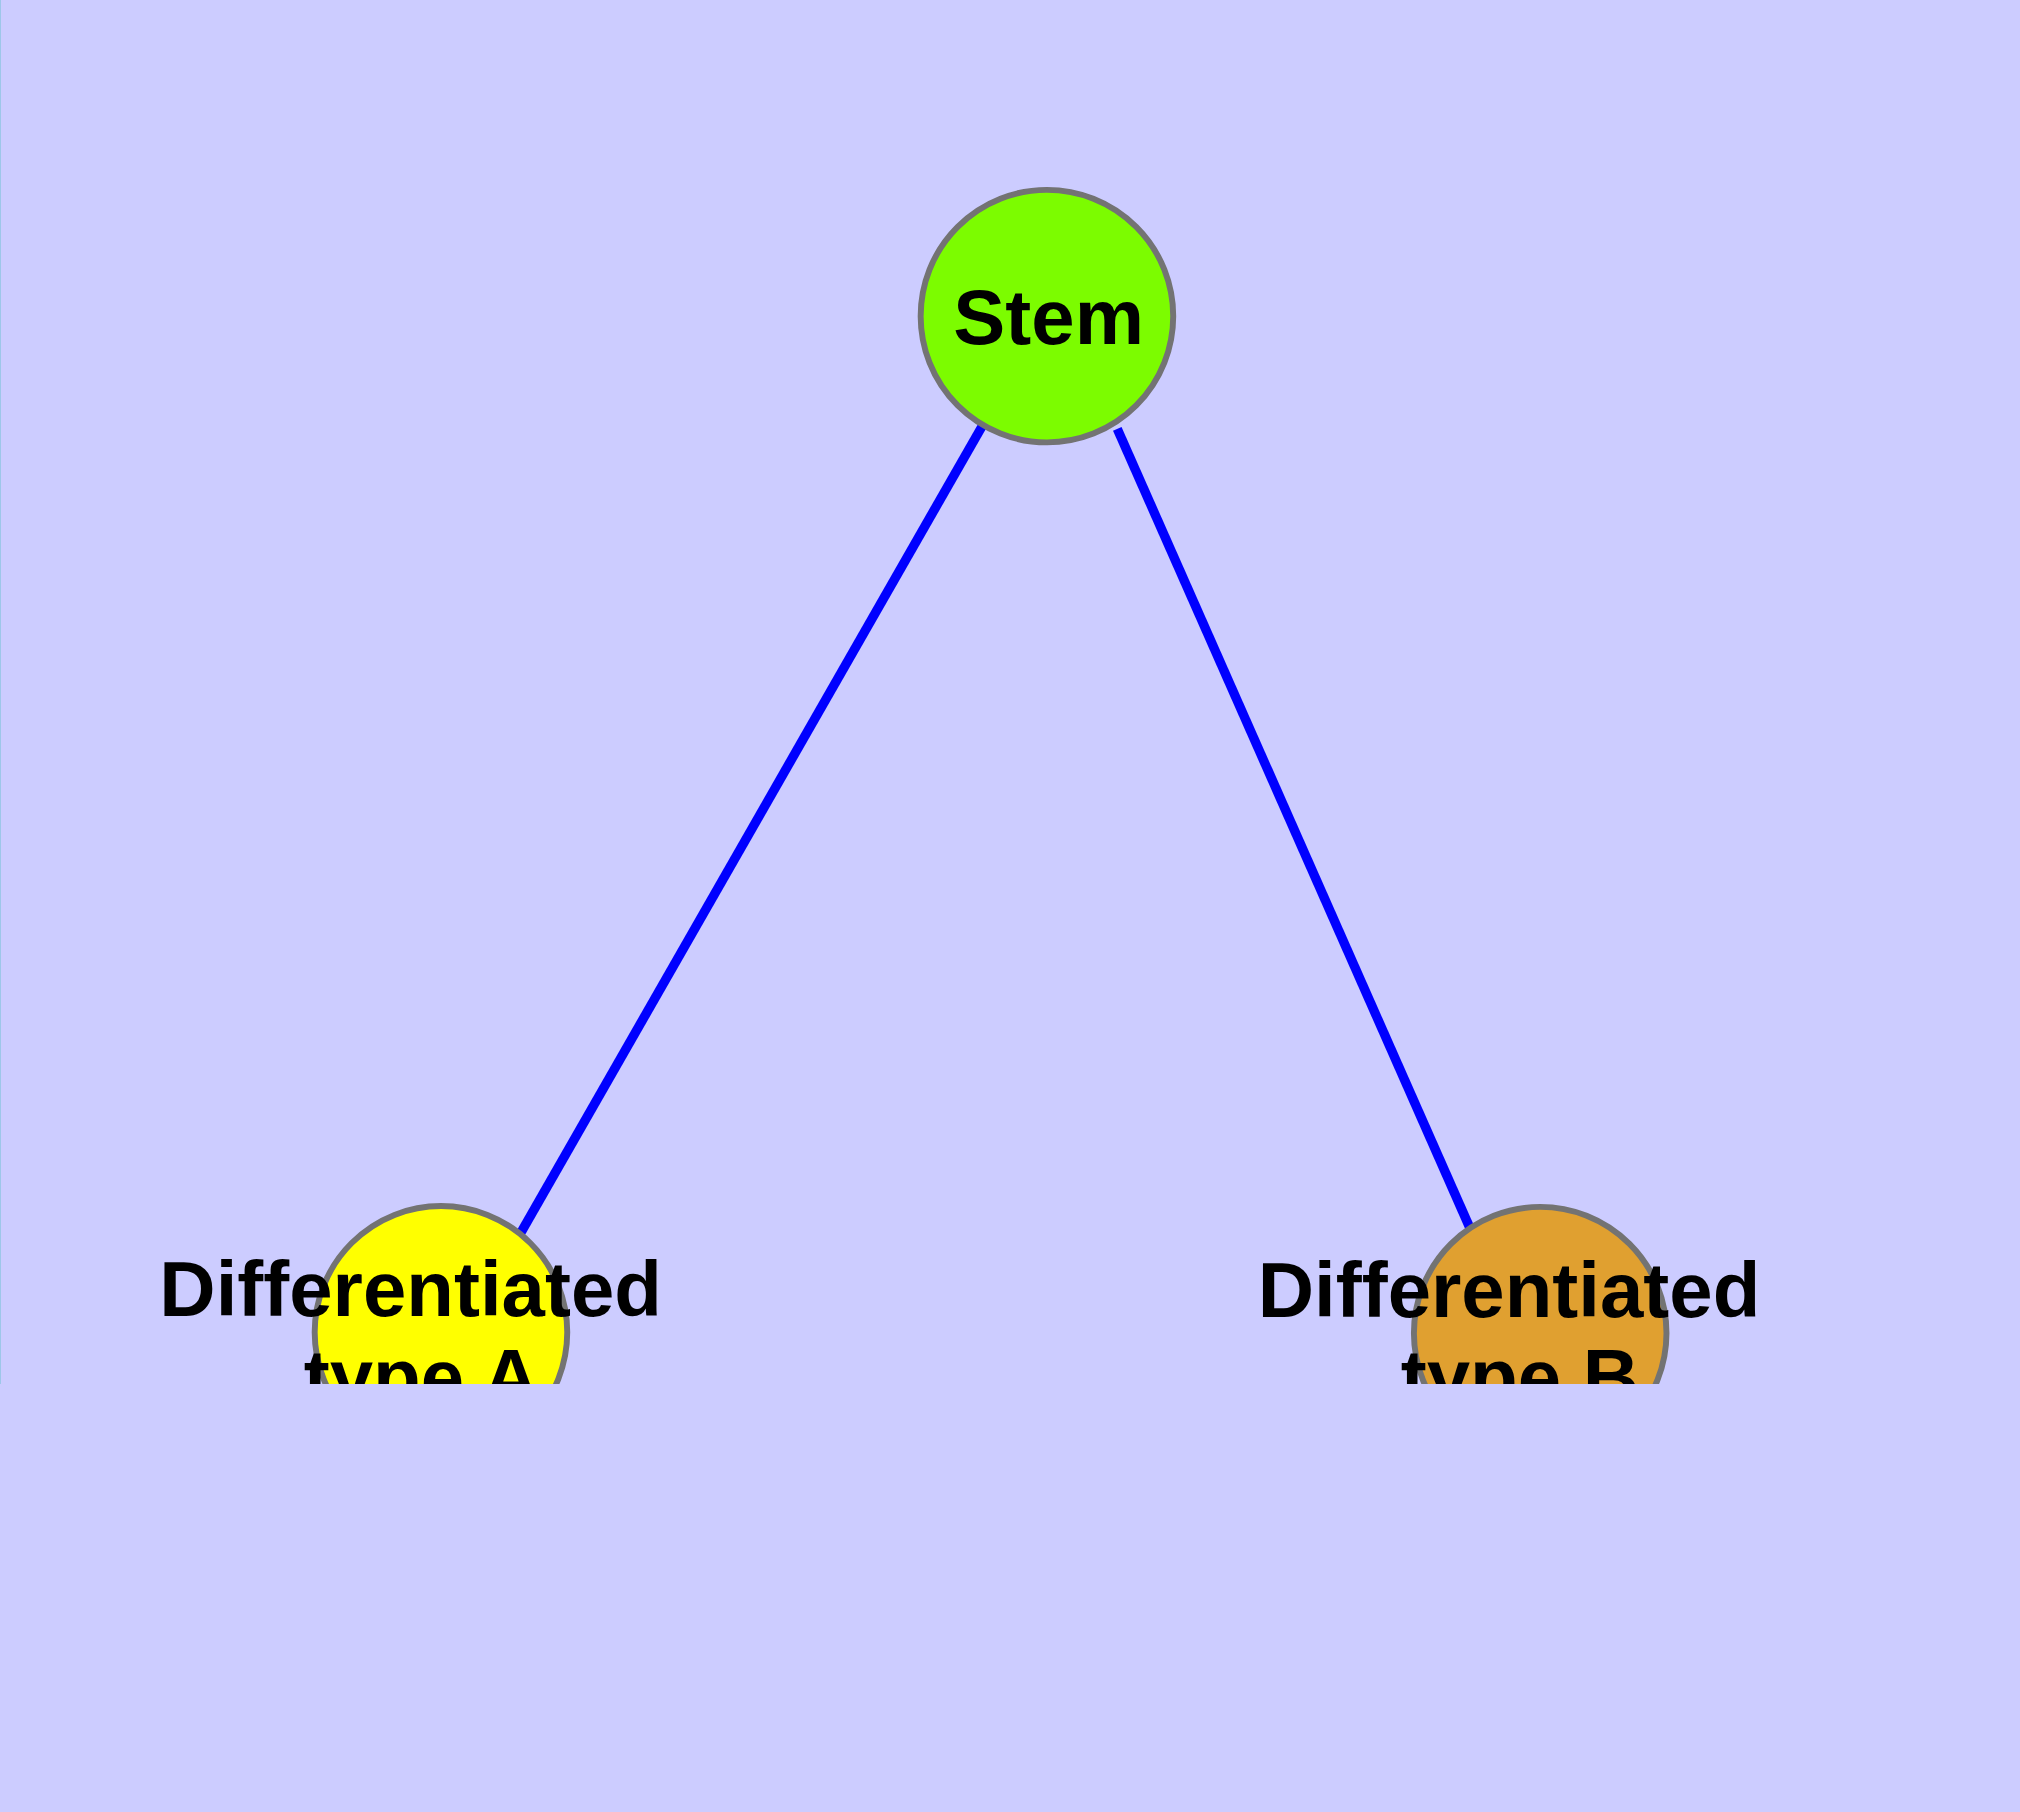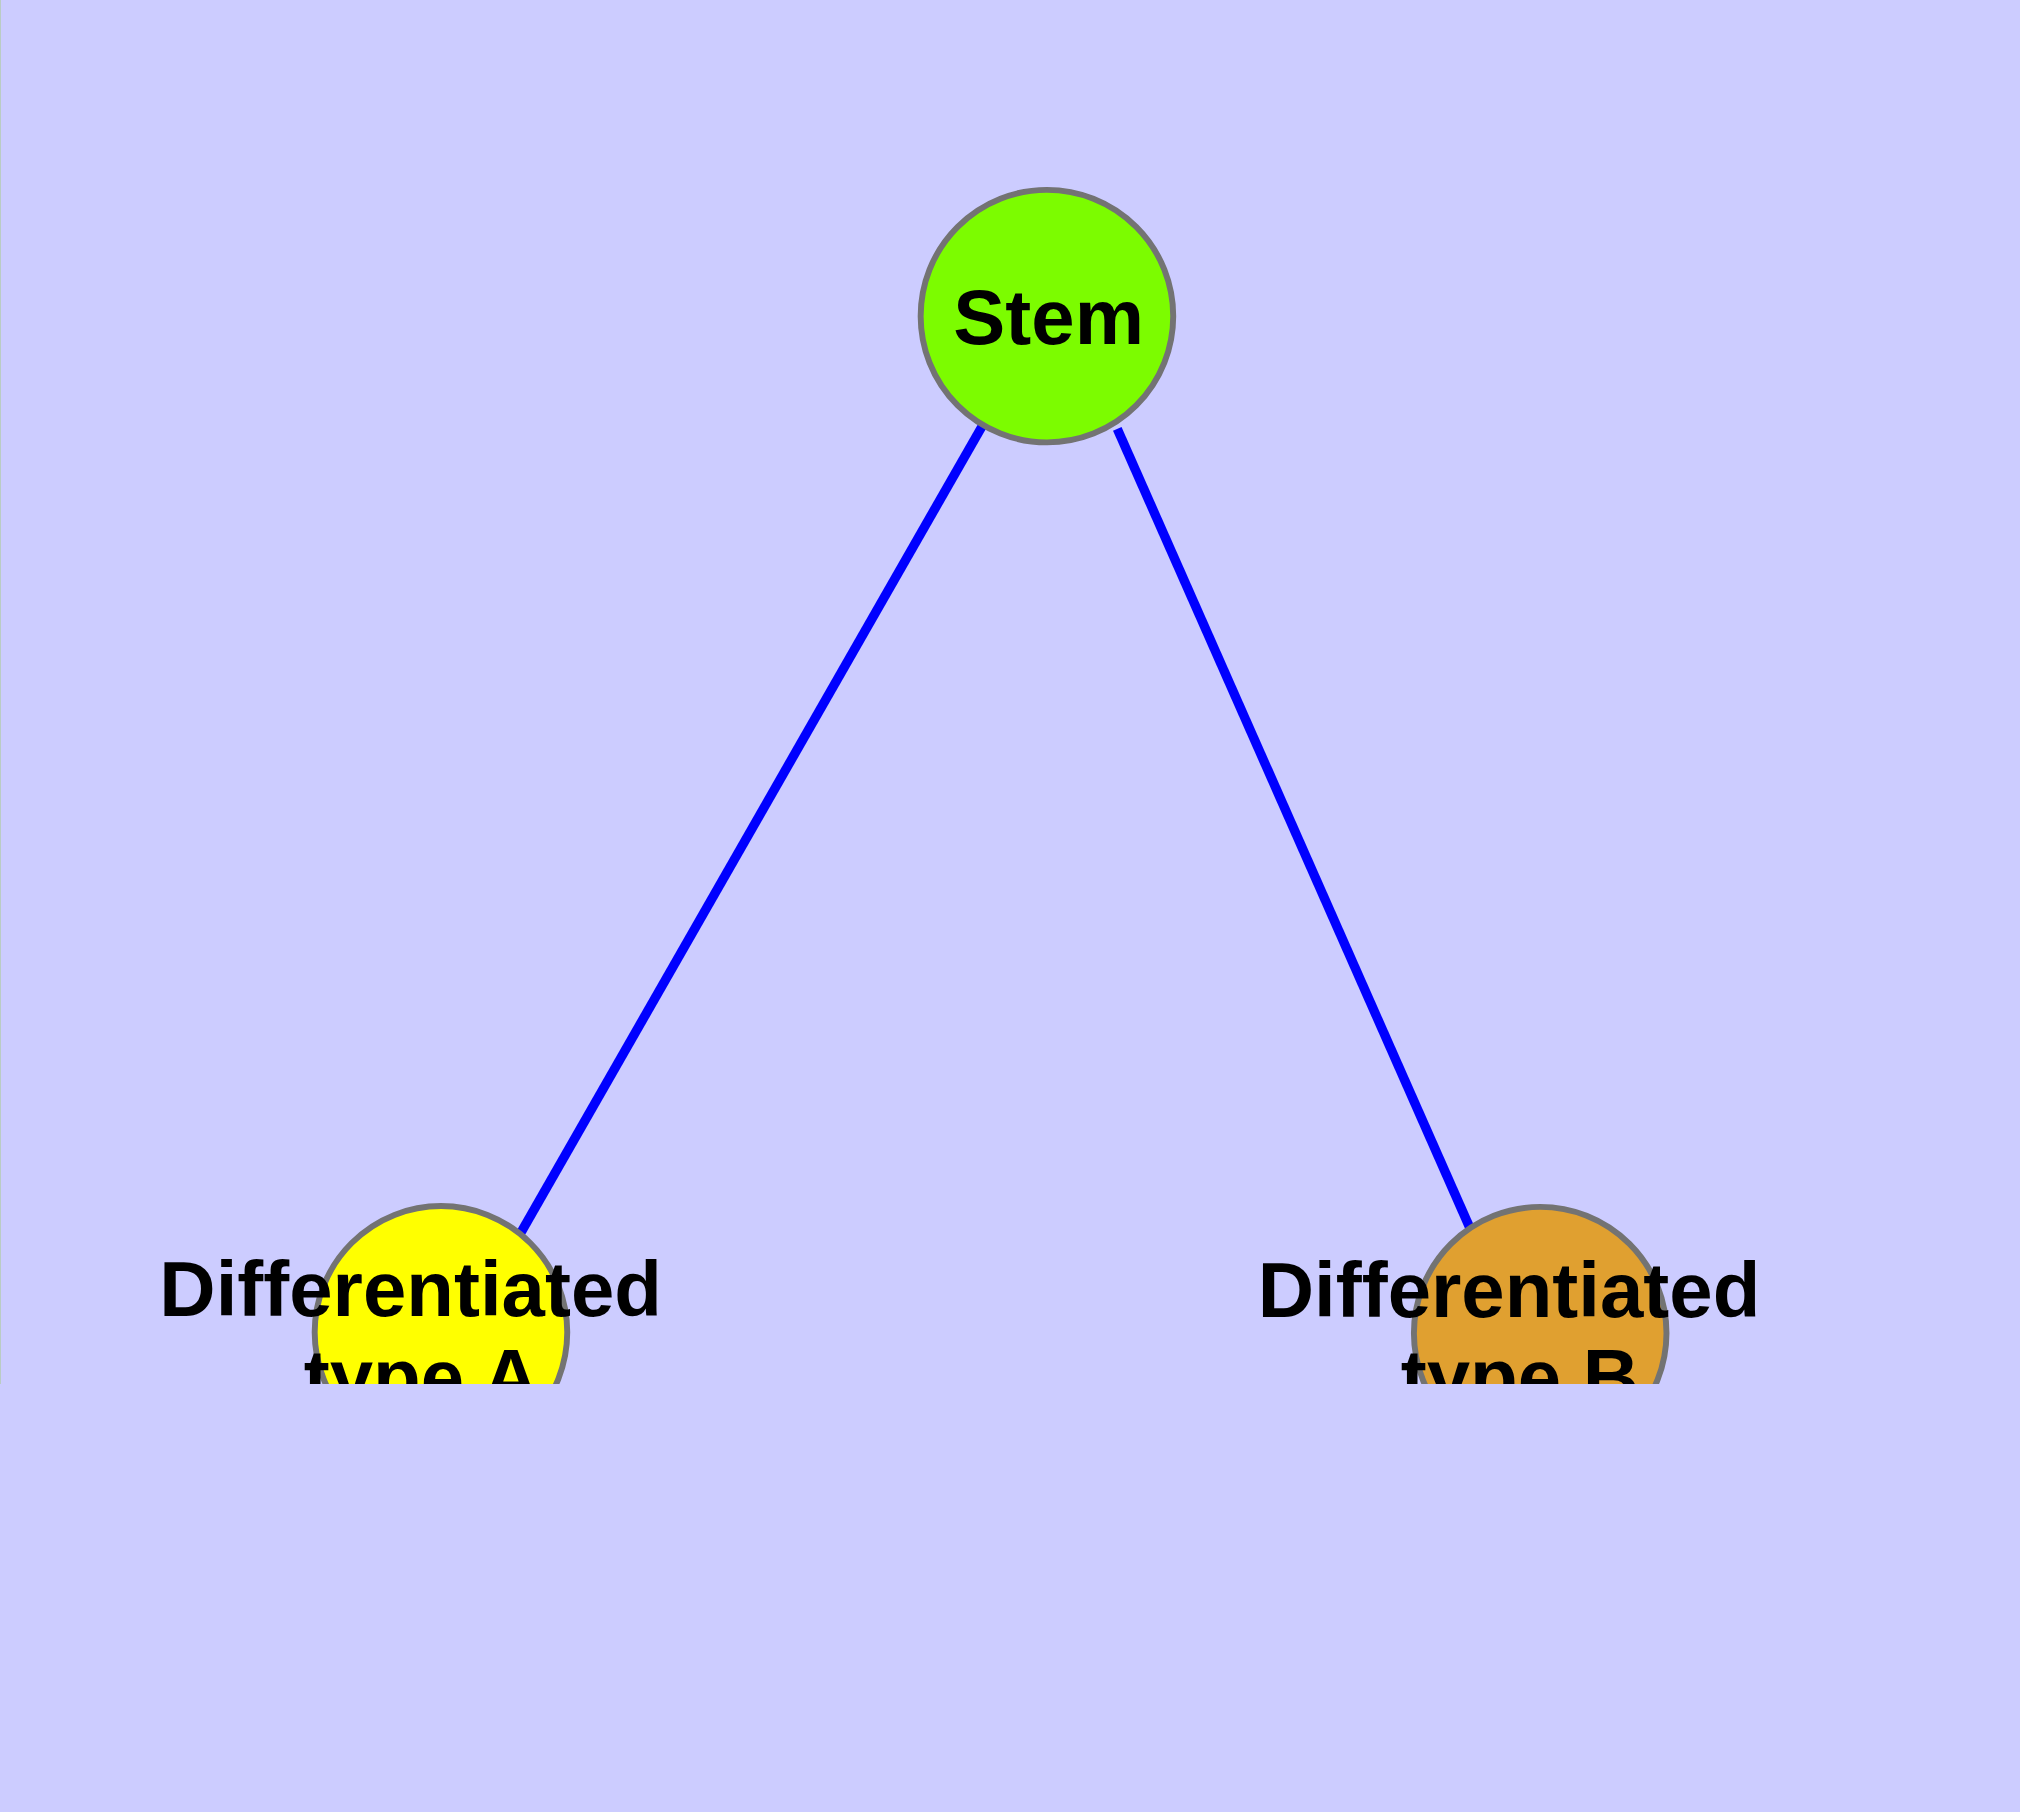--- a/index.html
+++ b/index.html
@@ -5,21 +5,21 @@
 <style>
   html, body {
     margin: 0;
     padding: 0;
     background: #ccccff;
   }
   #canvas {
     position: relative;
     width: 2021px;
     height: 1384px;
-    background: #84cc16;
+    background: #14b8a6;
     overflow: hidden;
     font-family: "Liberation Sans", sans-serif;
   }
   #graph-svg {
     position: absolute;
     left: 0;
     top: 0;
     width: 2021px;
     height: 1812px;
     display: block;

